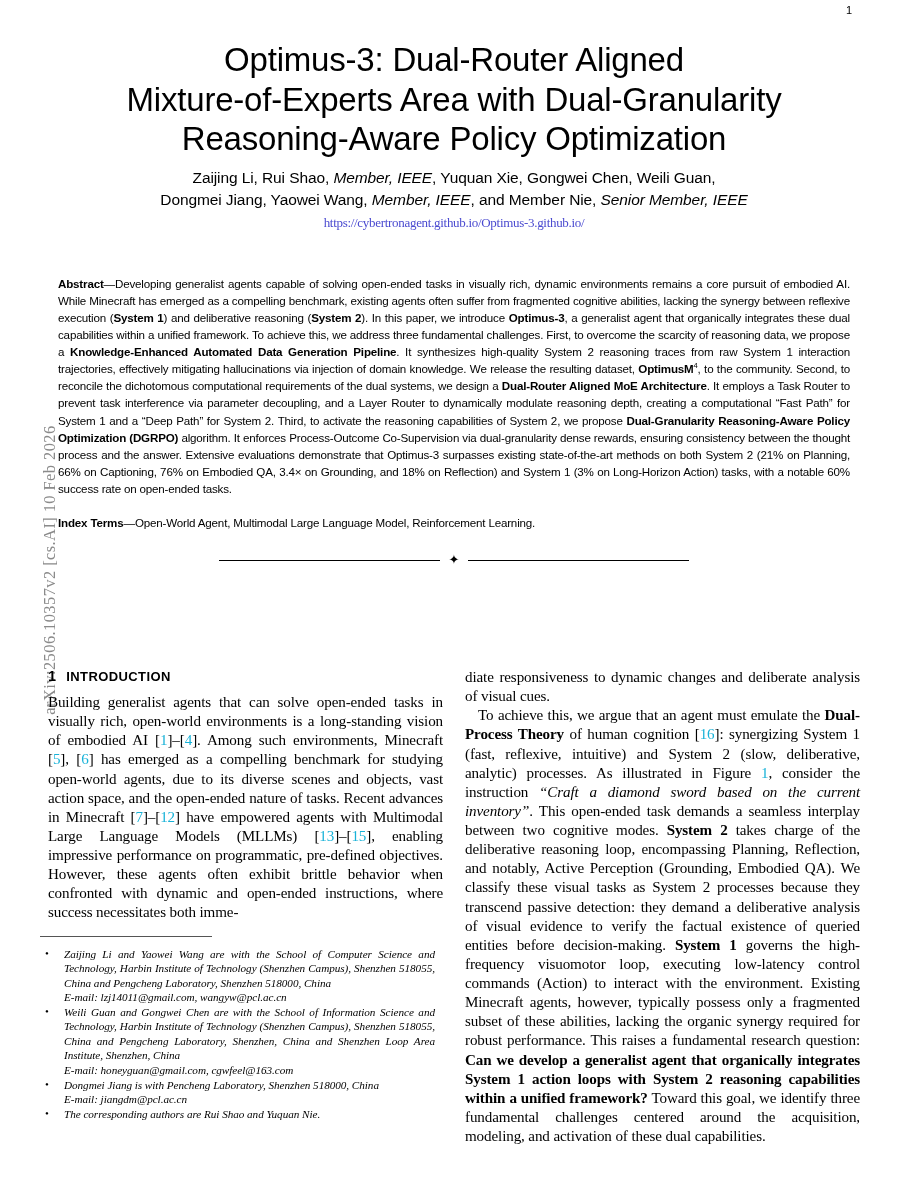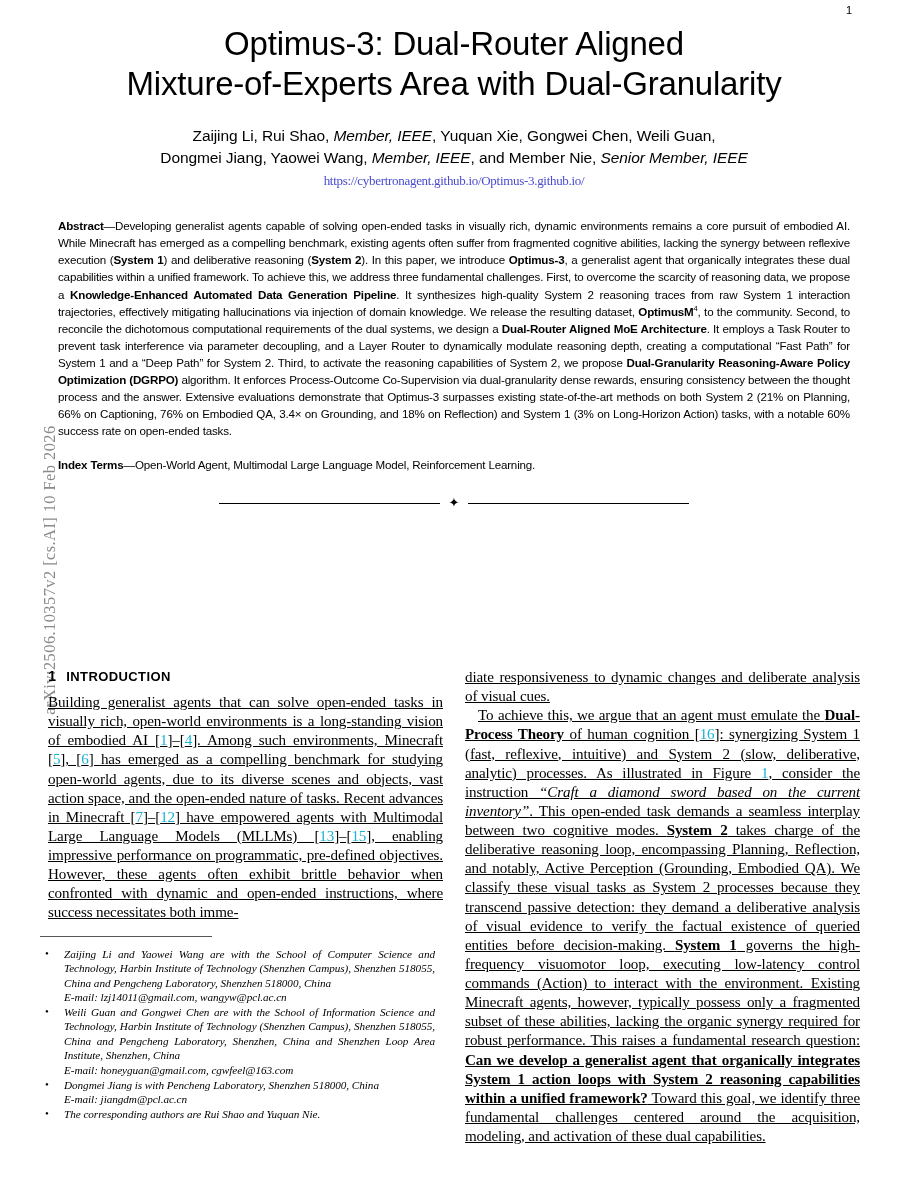--- a/index.html
+++ b/index.html
@@ -47,52 +47,52 @@
     position: absolute;
     left: 0;
     top: 0;
     width: 908px;
     height: 1200px;
   }
 
   
   .title-block {
     margin: 0 auto;
-    padding-top: 24px;
+    padding-top: 40px;
     width: 800px;
     text-align: center;
   }
   .paper-title {
     font-family: "Liberation Sans", "DejaVu Sans", sans-serif;
     font-size: 33px;
     line-height: 1.20;
     font-weight: 400;
     letter-spacing: -0.2px;
     margin: 0;
   }
   .authors {
     font-family: "Liberation Sans", "DejaVu Sans", sans-serif;
     font-size: 15.5px;
     line-height: 1.42;
-    margin-top: 22px;
+    margin-top: 8px;
     letter-spacing: -0.1px;
   }
   .authors .ital { font-style: italic; }
   .paper-url {
     font-family: Liberation Serif, serif;
     font-size: 13px;
     color: #4a4ad0;
     margin-top: 4px;
     letter-spacing: -0.3px;
   }
 
   
   .abstract-wrap {
     width: 792px;
-    margin: 0 auto;
+    margin: 16px auto;
     padding-top: 28px;
   }
   .abstract {
     font-family: "Liberation Sans", "DejaVu Sans", sans-serif;
     font-size: 11.6px;
     line-height: 1.475;
     text-align: justify;
     letter-spacing: -0.18px;
   }
   .abstract b, .index-terms b { font-weight: bold; }
@@ -153,21 +153,20 @@
 
   p.body-text {
     font-family: "Liberation Serif", "DejaVu Serif", serif;
     font-size: 15.1px;
     line-height: 1.268;
     text-align: justify;
     margin: 0;
     letter-spacing: -0.12px;
     -webkit-hyphens: none;
     hyphens: none;
-    text-decoration: underline;
   }
   p.body-text + p.body-text { text-indent: 13px; }
   .cite { color: #17b2d8; }
   .body-text b { font-weight: bold; }
   .body-text i { font-style: italic; }
 
   
   .footnotes {
     position: absolute;
     left: 40px;
@@ -212,20 +211,21 @@
 <div class="page">
 
   <div class="arxiv-stamp">arXiv:2506.10357v2  [cs.AI]  10 Feb 2026</div>
 
   <div class="page-number">1</div>
 
   <div class="title-block">
     <h1 class="paper-title">
       <span>Optimus-3: Dual-Router Aligned</span><br>
       <span>Mixture-of-Experts Area with Dual-Granularity</span><br>
+      <span>Reasoning-Aware Policy Optimization</span>
     </h1>
 
     <div class="authors">
       <span>Zaijing Li, Rui Shao, </span><span class="ital">Member, IEEE</span><span>, Yuquan Xie, Gongwei Chen, Weili Guan,</span><br>
       <span>Dongmei Jiang, Yaowei Wang, </span><span class="ital">Member, IEEE</span><span>, and Member Nie, </span><span class="ital">Senior Member, IEEE</span>
     </div>
 
     <div class="paper-url">https://cybertronagent.github.io/Optimus-3.github.io/</div>
   </div>
 

